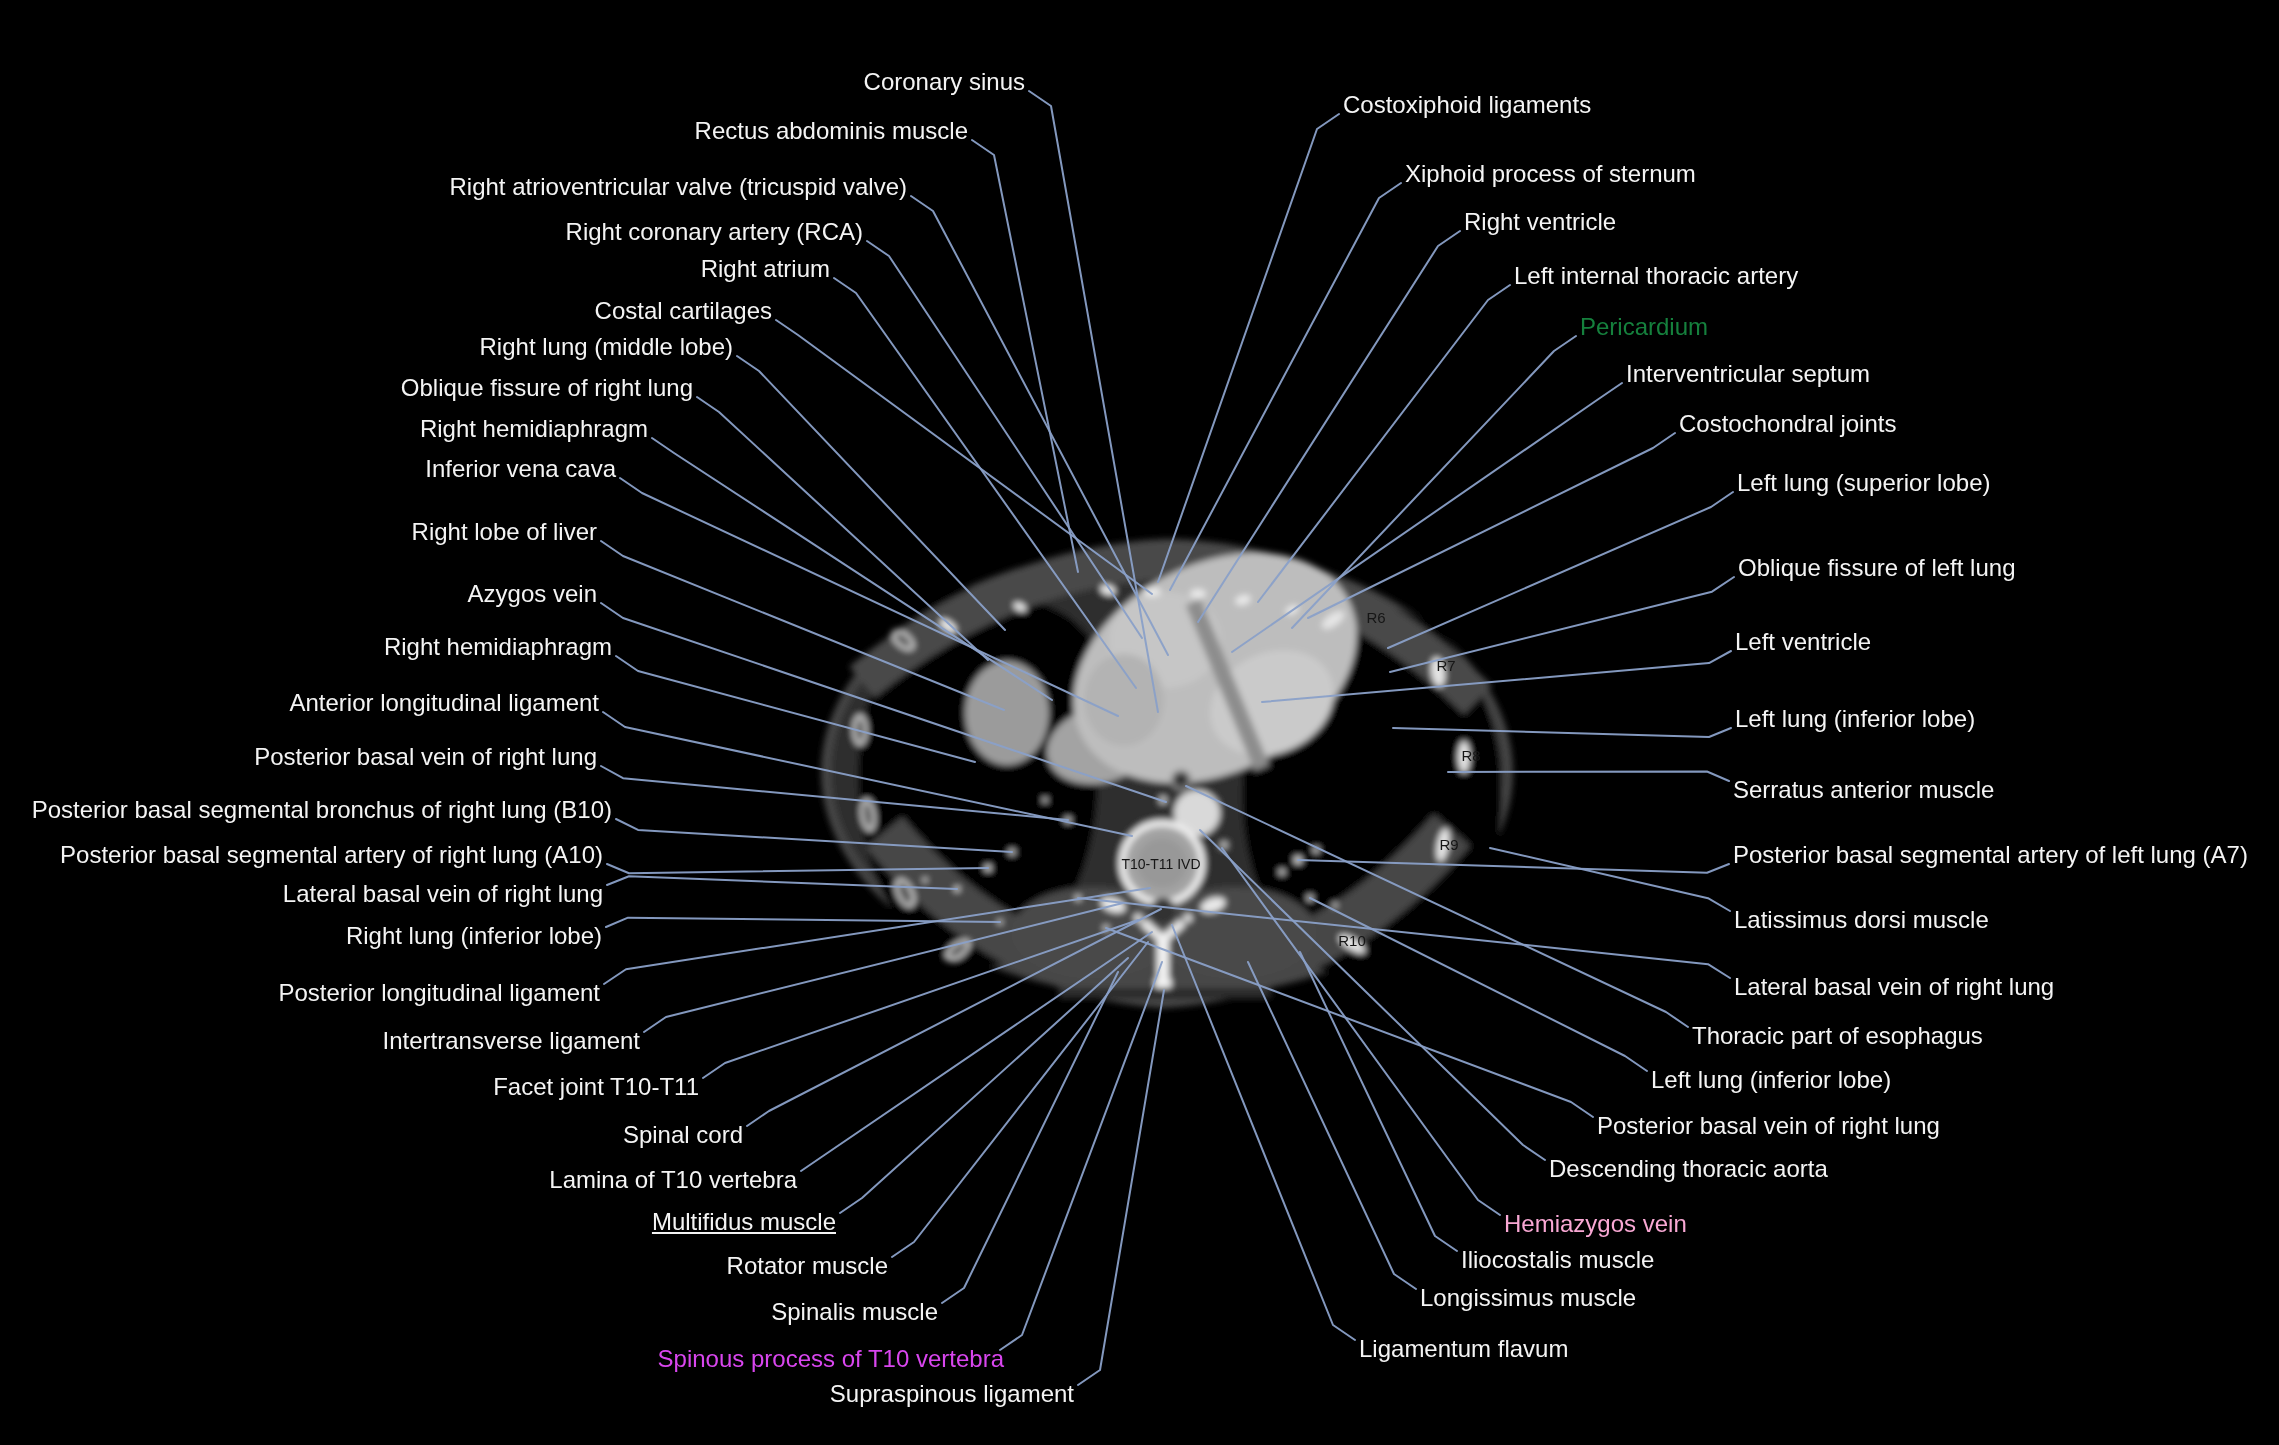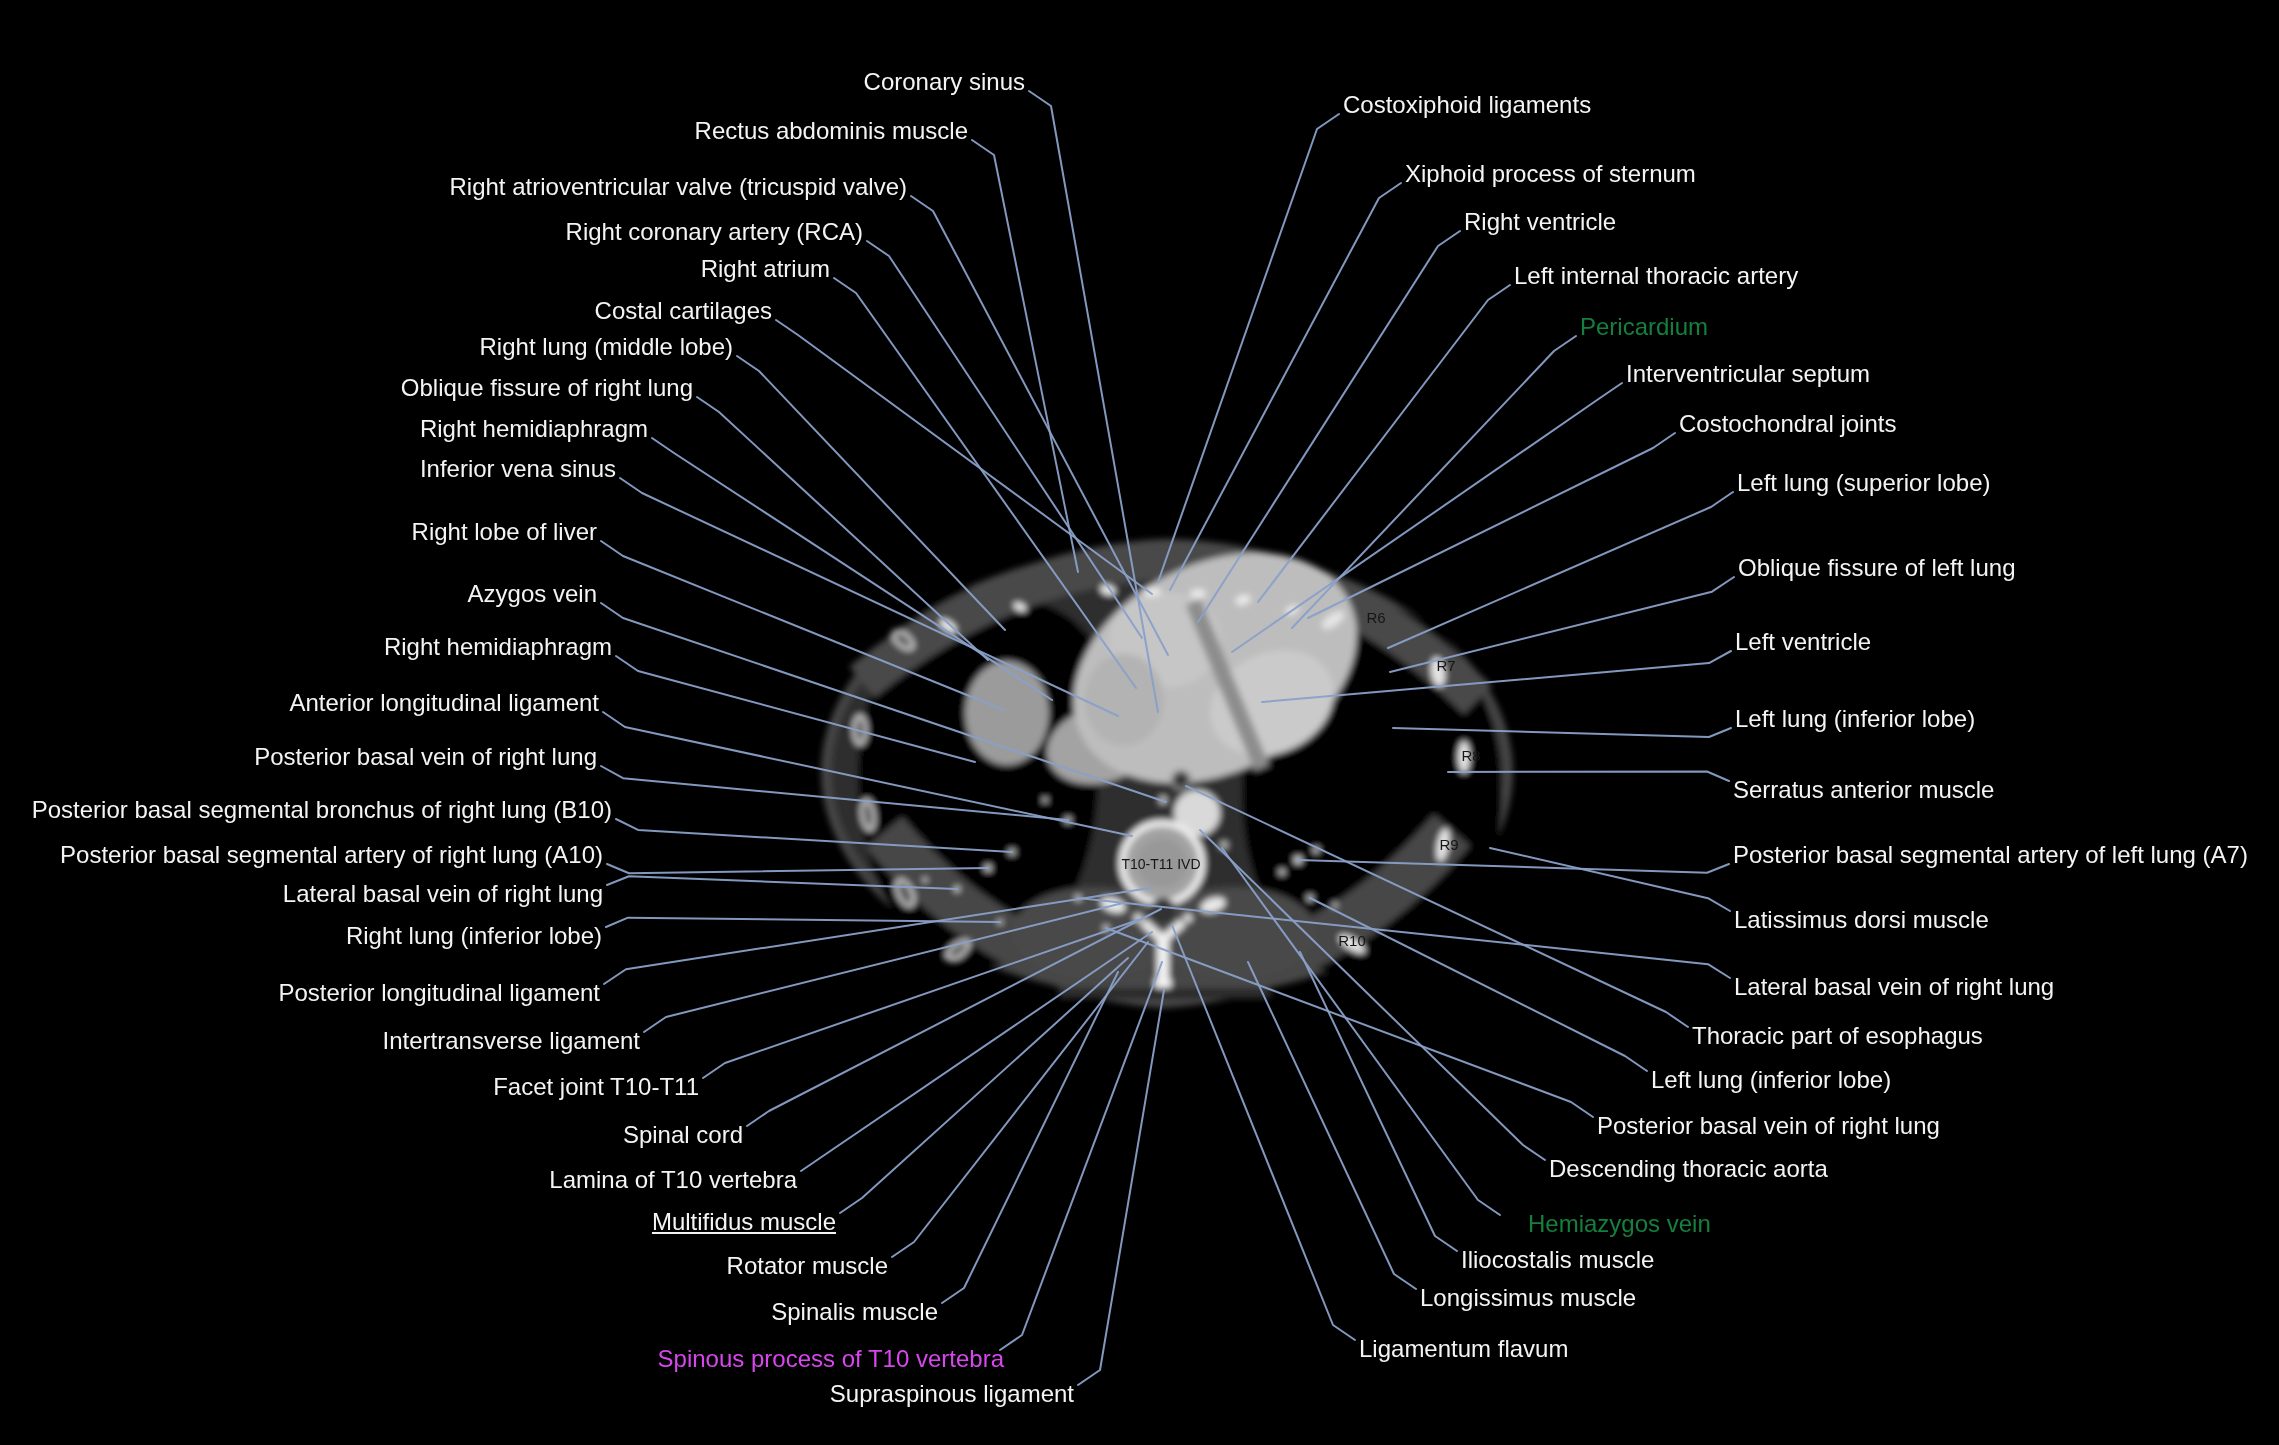--- a/index.html
+++ b/index.html
@@ -176,21 +176,21 @@
   <div id="labels-layer">
       <div class="anat-label side-left" style="left: 1025px; top: 82px; color: rgb(244, 244, 244);">Coronary sinus</div>
       <div class="anat-label side-left" style="left: 968px; top: 131px; color: rgb(244, 244, 244);">Rectus abdominis muscle</div>
       <div class="anat-label side-left" style="left: 907px; top: 187px; color: rgb(244, 244, 244);">Right atrioventricular valve (tricuspid valve)</div>
       <div class="anat-label side-left" style="left: 863px; top: 232px; color: rgb(244, 244, 244);">Right coronary artery (RCA)</div>
       <div class="anat-label side-left" style="left: 830px; top: 269px; color: rgb(244, 244, 244);">Right atrium</div>
       <div class="anat-label side-left" style="left: 772px; top: 311px; color: rgb(244, 244, 244);">Costal cartilages</div>
       <div class="anat-label side-left" style="left: 733px; top: 347px; color: rgb(244, 244, 244);">Right lung (middle lobe)</div>
       <div class="anat-label side-left" style="left: 693px; top: 388px; color: rgb(244, 244, 244);">Oblique fissure of right lung</div>
       <div class="anat-label side-left" style="left: 648px; top: 429px; color: rgb(244, 244, 244);">Right hemidiaphragm</div>
-      <div class="anat-label side-left" style="left: 616px; top: 469px; color: rgb(244, 244, 244);">Inferior vena sinus</div>
+      <div class="anat-label side-left" style="left: 616px; top: 469px; color: rgb(244, 244, 244);">Inferior vena cava</div>
       <div class="anat-label side-left" style="left: 597px; top: 532px; color: rgb(244, 244, 244);">Right lobe of liver</div>
       <div class="anat-label side-left" style="left: 597px; top: 594px; color: rgb(244, 244, 244);">Azygos vein</div>
       <div class="anat-label side-left" style="left: 612px; top: 647px; color: rgb(244, 244, 244);">Right hemidiaphragm</div>
       <div class="anat-label side-left" style="left: 599px; top: 703px; color: rgb(244, 244, 244);">Anterior longitudinal ligament</div>
       <div class="anat-label side-left" style="left: 597px; top: 757px; color: rgb(244, 244, 244);">Posterior basal vein of right lung</div>
       <div class="anat-label side-left" style="left: 612px; top: 810px; color: rgb(244, 244, 244);">Posterior basal segmental bronchus of right lung (B10)</div>
       <div class="anat-label side-left" style="left: 603px; top: 855px; color: rgb(244, 244, 244);">Posterior basal segmental artery of right lung (A10)</div>
       <div class="anat-label side-left" style="left: 603px; top: 894px; color: rgb(244, 244, 244);">Lateral basal vein of right lung</div>
       <div class="anat-label side-left" style="left: 602px; top: 936px; color: rgb(244, 244, 244);">Right lung (inferior lobe)</div>
       <div class="anat-label side-left" style="left: 600px; top: 993px; color: rgb(244, 244, 244);">Posterior longitudinal ligament</div>
@@ -215,18 +215,18 @@
       <div class="anat-label side-right" style="left: 1735px; top: 642px; color: rgb(244, 244, 244);">Left ventricle</div>
       <div class="anat-label side-right" style="left: 1735px; top: 719px; color: rgb(244, 244, 244);">Left lung (inferior lobe)</div>
       <div class="anat-label side-right" style="left: 1733px; top: 790px; color: rgb(244, 244, 244);">Serratus anterior muscle</div>
       <div class="anat-label side-right" style="left: 1733px; top: 855px; color: rgb(244, 244, 244);">Posterior basal segmental artery of left lung (A7)</div>
       <div class="anat-label side-right" style="left: 1734px; top: 920px; color: rgb(244, 244, 244);">Latissimus dorsi muscle</div>
       <div class="anat-label side-right" style="left: 1734px; top: 987px; color: rgb(244, 244, 244);">Lateral basal vein of right lung</div>
       <div class="anat-label side-right" style="left: 1692px; top: 1036px; color: rgb(244, 244, 244);">Thoracic part of esophagus</div>
       <div class="anat-label side-right" style="left: 1651px; top: 1080px; color: rgb(244, 244, 244);">Left lung (inferior lobe)</div>
       <div class="anat-label side-right" style="left: 1597px; top: 1126px; color: rgb(244, 244, 244);">Posterior basal vein of right lung</div>
       <div class="anat-label side-right" style="left: 1549px; top: 1169px; color: rgb(244, 244, 244);">Descending thoracic aorta</div>
-      <div class="anat-label side-right" style="left: 1504px; top: 1224px; color: #15803d; margin-left: 24px;">Hemiazygos vein</div>
+      <div class="anat-label side-right" style="left: 1504px; top: 1224px; color: #f9a8d4;">Hemiazygos vein</div>
       <div class="anat-label side-right" style="left: 1461px; top: 1260px; color: rgb(244, 244, 244);">Iliocostalis muscle</div>
       <div class="anat-label side-right" style="left: 1420px; top: 1298px; color: rgb(244, 244, 244);">Longissimus muscle</div>
       <div class="anat-label side-right" style="left: 1359px; top: 1349px; color: rgb(244, 244, 244);">Ligamentum flavum</div>
     </div>
 </div>
 
 </body></html>

